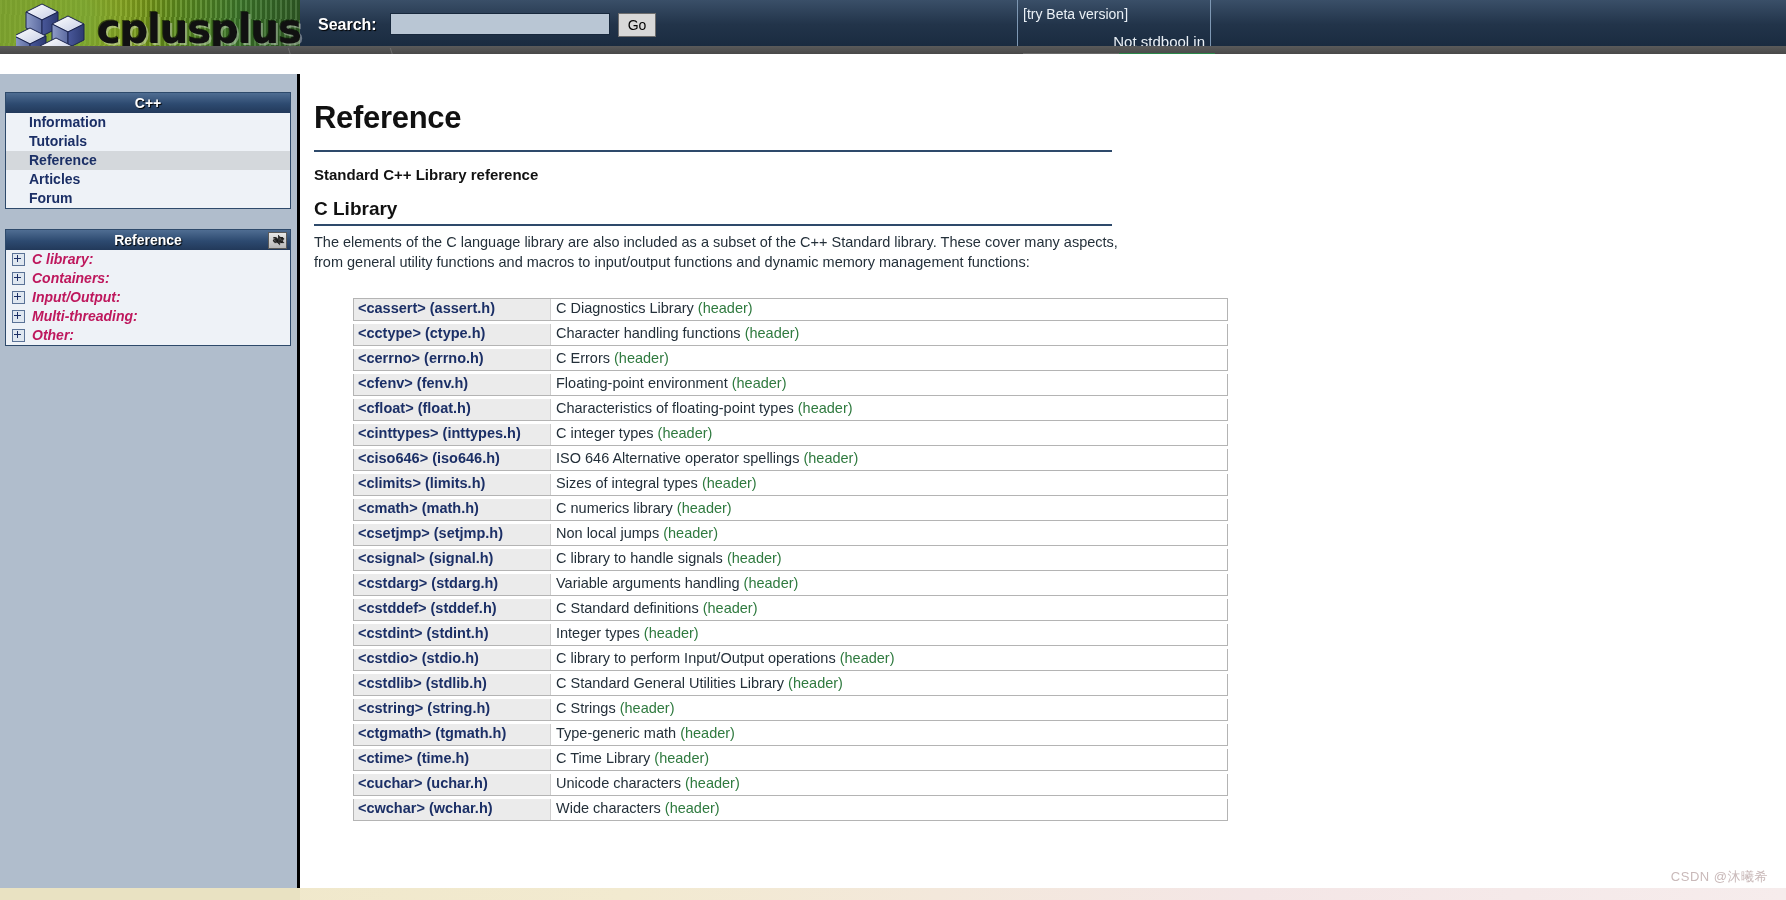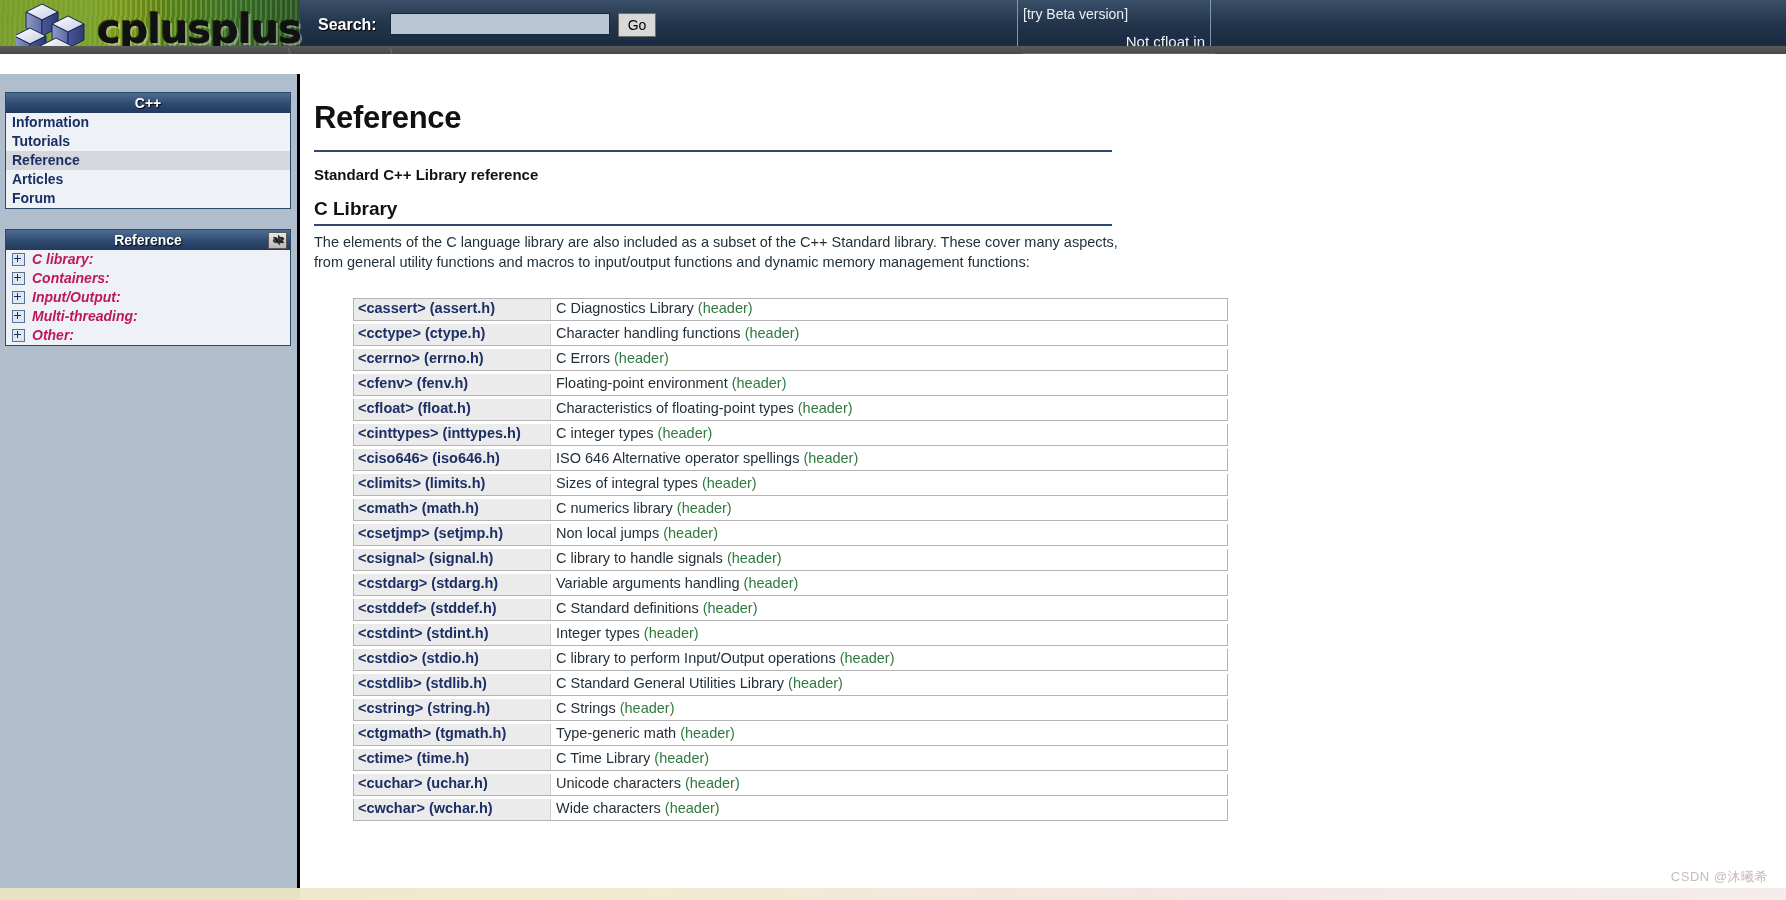--- a/index.html
+++ b/index.html
@@ -121,21 +121,21 @@
   .panel-cpp{top:18px;}
   .panel-ref{top:155px;}
   .panel-head{
     height:20px;line-height:20px;text-align:center;
     background:linear-gradient(180deg,#4f6d92 0%,#2d4a70 55%,#22395a 100%);
     color:#ffffff;font-weight:bold;font-size:14px;
     text-shadow:1px 1px 1px #000;position:relative;
   }
   .panel-body{background:#eef2f7;}
   .nav-item{
-    height:19px;line-height:19px;padding-left:6px;
+    height:19px;line-height:19px;padding-left:23px;
     font-weight:bold;font-size:14px;color:#1b2f66;
     cursor:pointer;
   }
   .nav-item.active{background:#d4d8dc;}
   .tree-item{
     height:19px;line-height:19px;padding-left:6px;
     font-style:italic;font-weight:bold;font-size:14px;color:#be185d;
     cursor:pointer;display:flex;align-items:center;
   }
   .plusbox{
@@ -247,21 +247,21 @@
       <span class="logo-dotcom">.com</span>
     </div>
 
     <div class="search-label">Search:</div>
     <input class="search-input" type="text" value="" placeholder="" style="">
     <button class="search-go">Go</button>
 
     <div class="hdr-divider"></div>
     <div class="hdr-divider2"></div>
     <a class="beta" href="#" style="text-decoration:none">[try Beta version]</a>
-    <div class="notlogged">Not cfloat in</div>
+    <div class="notlogged">Not stdbool in</div>
 
     <div class="header-lowbar"></div>
     <div class="tab-sep"></div>
     <div class="tab-reference">Reference</div>
     <div class="tab-edge"></div>
 
     <div class="btn-register">register</div>
     <div class="btn-login">log in</div>
   </div>
 

